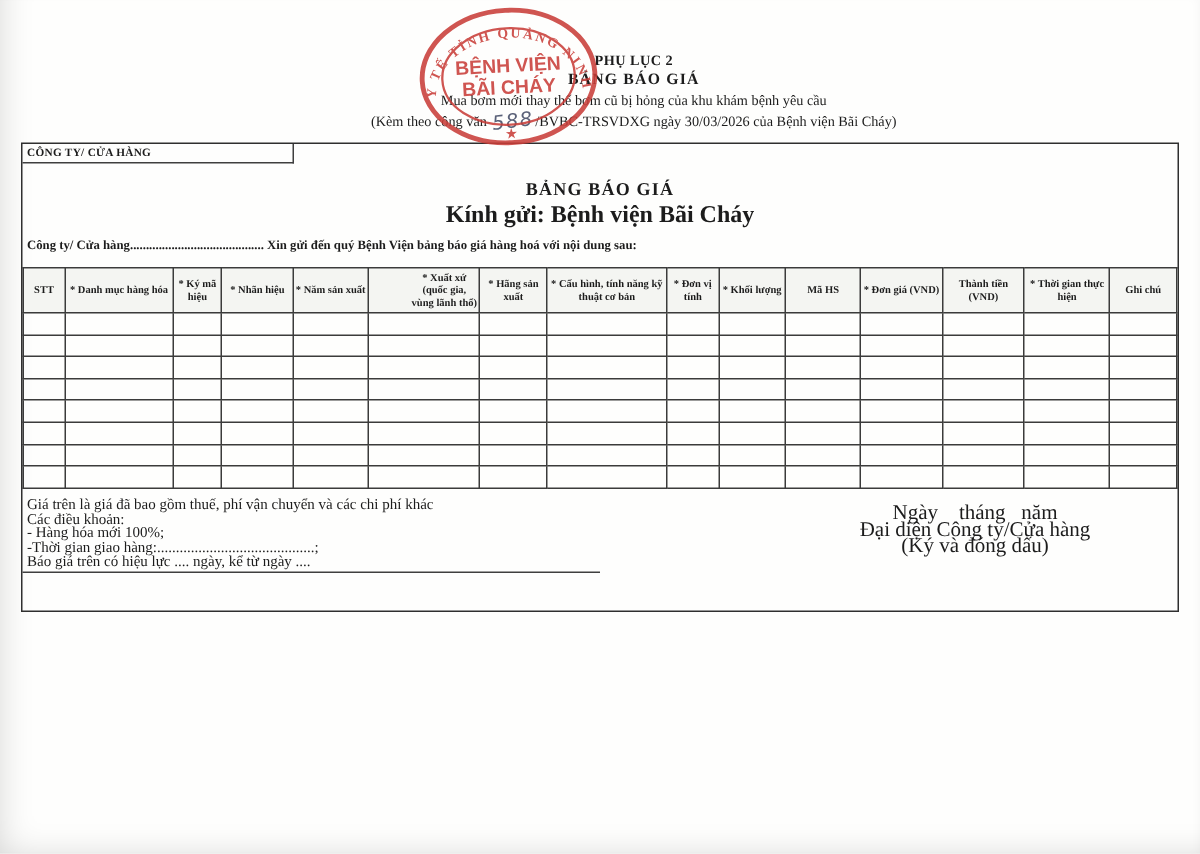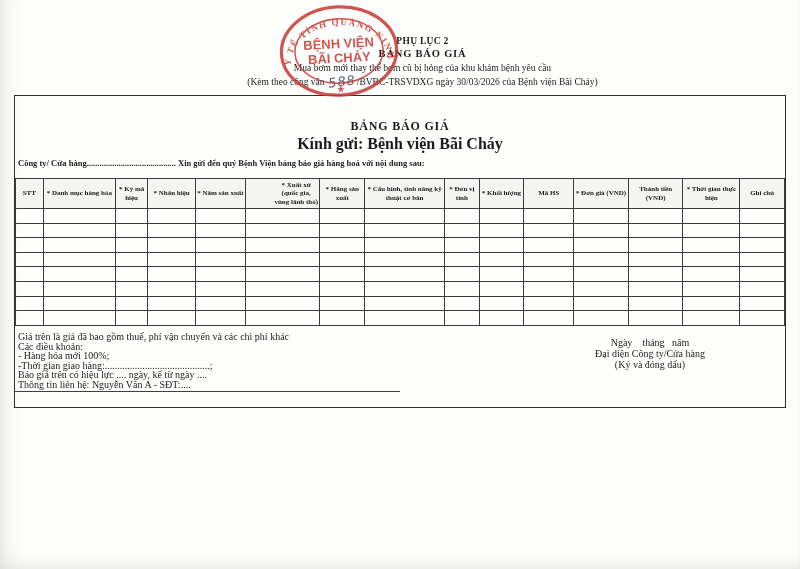--- a/index.html
+++ b/index.html
@@ -43,21 +43,21 @@
     border:1px solid #3b3b3b; font-size:7px; font-weight:bold; text-align:center;
     height:30px; padding:1px; line-height:8.5px; background:#f4f5f2; vertical-align:middle;
   }
   table.quote td { border:1px solid #3b3b3b; height:14.6px; padding:0; }
 
   
   .notes {
     position:absolute; top:236px; left:0; width:50%; font-size:10px; line-height:9.6px;
     padding:0 0 1px 3px; border-bottom:1px solid #3f3f3f;
   }
-  .signature { position:absolute; top:241px; left:528px; width:214px; text-align:center; font-size:10px; line-height:11px; }
+  .signature { position:absolute; top:241px; left:528px; width:214px; text-align:center; font-size:14px; line-height:11px; }
 </style>
 </head>
 <body>
 
 <div class="page">
 
   <div class="doc-header">
     <div class="appendix">PHỤ LỤC 2</div>
     <div class="doc-title">BẢNG BÁO GIÁ</div>
     <div class="subject">Mua bơm mới thay thế bơm cũ bị hỏng của khu khám bệnh yêu cầu</div>
@@ -75,20 +75,21 @@
         <textPath href="#stamp-arc" startOffset="50%" text-anchor="middle">Y TẾ TỈNH QUẢNG NINH</textPath>
       </text>
       <text x="65" y="47" text-anchor="middle" font-size="13.5" font-weight="bold" fill="#c93d38" font-family="Liberation Sans, sans-serif">BỆNH VIỆN</text>
       <text x="65" y="62" text-anchor="middle" font-size="13.5" font-weight="bold" fill="#c93d38" font-family="Liberation Sans, sans-serif">BÃI CHÁY</text>
       <text x="65" y="93" text-anchor="middle" font-size="10" fill="#c93d38">★</text>
     </g>
   </svg>
 
   <div class="frame">
 
+    <div class="corner-box">CÔNG TY/ CỬA HÀNG</div>
 
     <div class="form-title">BẢNG BÁO GIÁ</div>
     <div class="form-recipient">Kính gửi: Bệnh viện Bãi Cháy</div>
     <div class="intro-line">Công ty/ Cửa hàng.......................................... Xin gửi đến quý Bệnh Viện bảng báo giá hàng hoá với nội dung sau:</div>
 
     <table class="quote">
       <thead>
         <tr>
             <th style="width: 3.6%;">STT</th>
             <th style="width: 9.4%;">* Danh mục hàng hóa</th>
@@ -246,21 +247,20 @@
           </tr>
         </tbody>
     </table>
 
     <div class="notes">
       <div>Giá trên là giá đã bao gồm thuế, phí vận chuyển và các chi phí khác</div>
       <div>Các điều khoản:</div>
       <div>- Hàng hóa mới 100%;</div>
       <div>-Thời gian giao hàng:..........................................;</div>
       <div>Báo giá trên có hiệu lực .... ngày, kể từ ngày ....</div>
-      <div>Thông tin liên hệ: Nguyễn Văn A - SĐT:....</div>
     </div>
 
     <div class="signature">
       <div>Ngày&nbsp;&nbsp;&nbsp;&nbsp;tháng&nbsp;&nbsp;&nbsp;năm</div>
       <div>Đại diện Công ty/Cửa hàng</div>
       <div>(Ký và đóng dấu)</div>
     </div>
 
   </div>
 </div>

